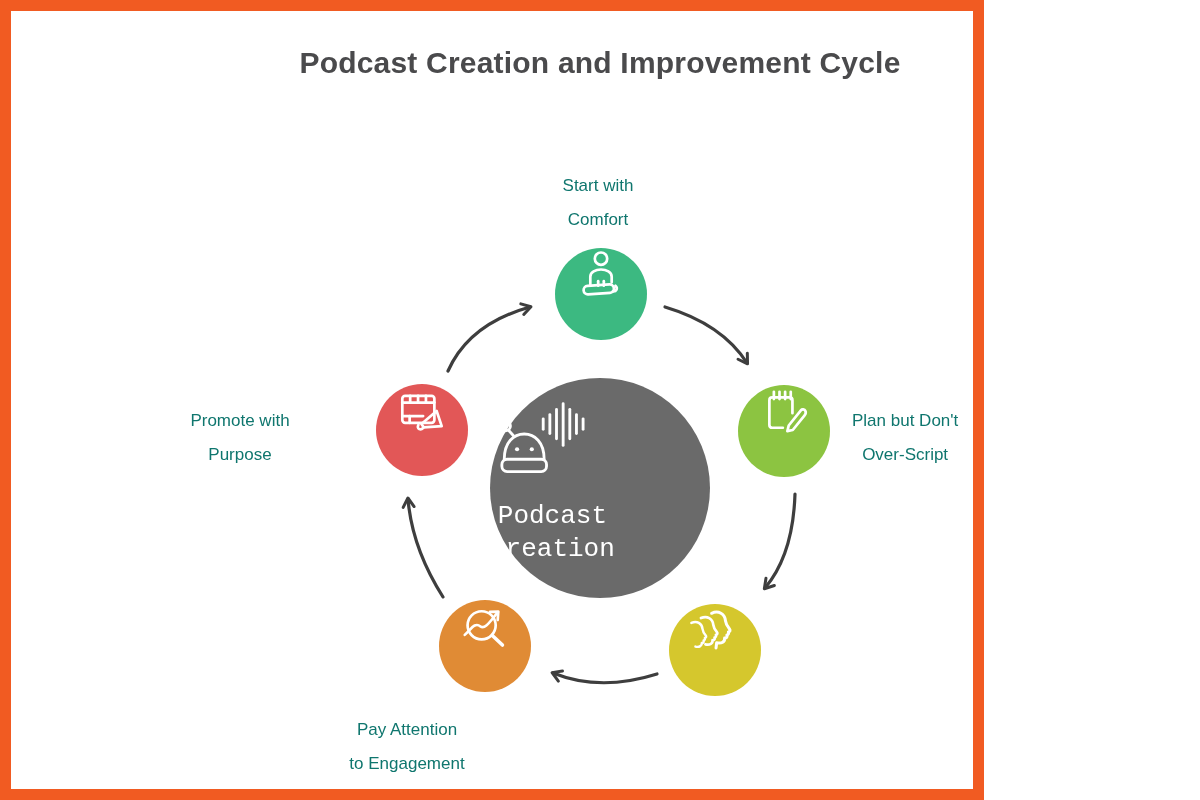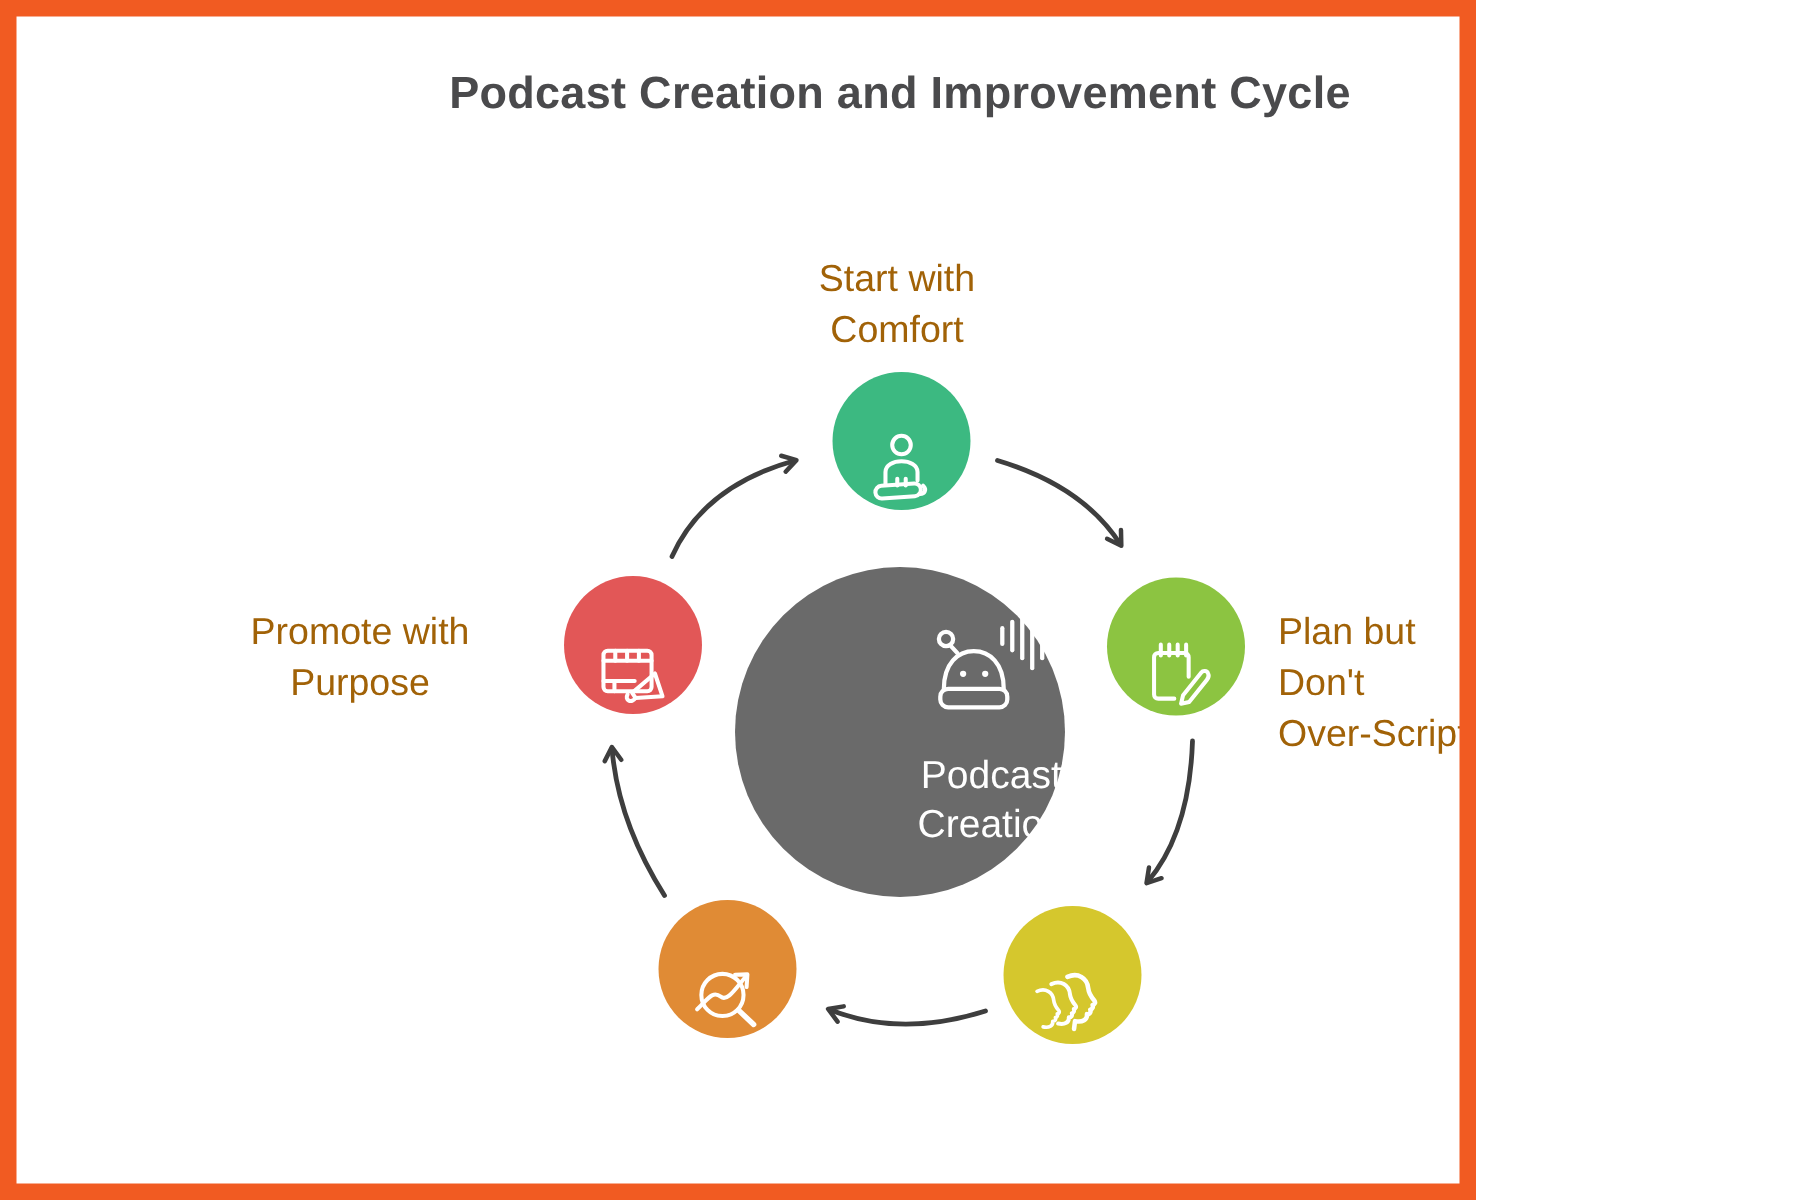--- a/index.html
+++ b/index.html
@@ -9,43 +9,43 @@
   }
   .border-overlay{
     position:absolute;inset:0;border:11px solid #f15b22;pointer-events:none;z-index:30;
   }
   .title{
     position:absolute;top:46px;left:0;width:1200px;text-align:center;
     font-size:30px;font-weight:bold;color:#4a4a4c;letter-spacing:.2px;z-index:5;
   }
   .arrows{position:absolute;left:0;top:0;width:1200px;height:800px;z-index:1;}
   .node{
-    position:absolute;border-radius:50%;display:flex;align-items:flex-end;justify-content:center;z-index:4;
+    position:absolute;border-radius:50%;display:flex;align-items:flex-start;justify-content:center;z-index:4;font-family:Liberation Mono, monospace;
   }
   .step{width:92px;height:92px;}
   .center-node{
     left:490px;top:378px;width:220px;height:220px;
     flex-direction:column;justify-content:flex-start;
   }
   .center-icon{margin-top:24px;}
   .center-label{
     margin-top:14px;color:#ffffff;font-size:26px;line-height:33px;font-weight:500;
     text-align:center;white-space:pre-line;
   }
   #node-start{left:555px;top:248px;}
   #node-plan{left:738px;top:385px;}
   #node-voices{left:669px;top:604px;}
   #node-engagement{left:439px;top:600px;}
   #node-promote{left:376px;top:384px;}
   .step-label{
-    position:absolute;font-size:25px;line-height:34px;color:#a16207;
+    position:absolute;font-size:17px;line-height:34px;color:#0f766e;
     white-space:pre-line;z-index:5;
   }
   #label-start{left:448px;top:169px;width:300px;text-align:center;}
-  #label-plan{left:852px;top:404px;text-align:left;}
+  #label-plan{left:852px;top:404px;text-align:center;}
   #label-voices{left:716px;top:712px;text-align:left;}
   #label-engagement{left:277px;top:713px;width:260px;text-align:center;}
   #label-promote{left:130px;top:404px;width:220px;text-align:center;}
   .icon-stroke{stroke:#ffffff;fill:none;stroke-linecap:round;stroke-linejoin:round;}
 </style>
 </head>
 <body>
 
 <div class="frame">
 
@@ -148,17 +148,19 @@
         <path d="M23.5,35.5 L37,24 L41.5,37.5 L25.5,38.5 Z"></path>
         <path d="M25.5,38.5 C23.2,42 18.8,40 20.8,36.3"></path>
       </g>
     </svg>
   </div>
 
   <div class="step-label" id="label-start">Start with
 Comfort</div>
   <div class="step-label" id="label-plan">Plan but Don't
 Over-Script</div>
+  <div class="step-label" id="label-engagement">Pay Attention
+to Engagement</div>
   <div class="step-label" id="label-promote">Promote with
 Purpose</div>
 
   <div class="border-overlay"></div>
 </div>
 
 </body></html>

